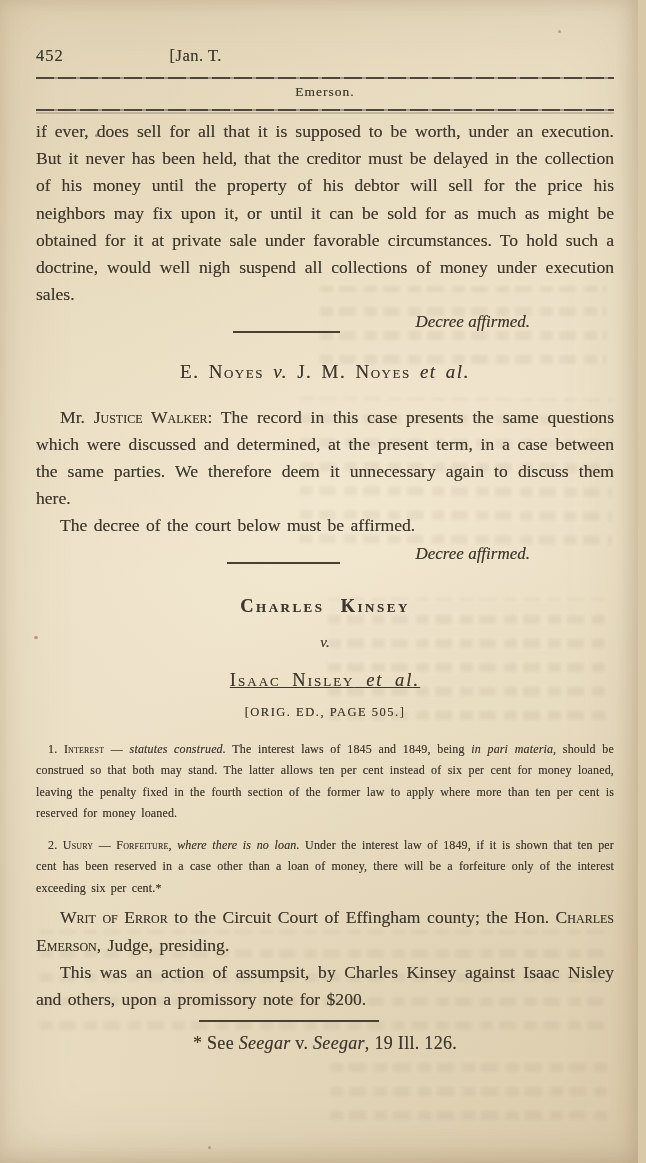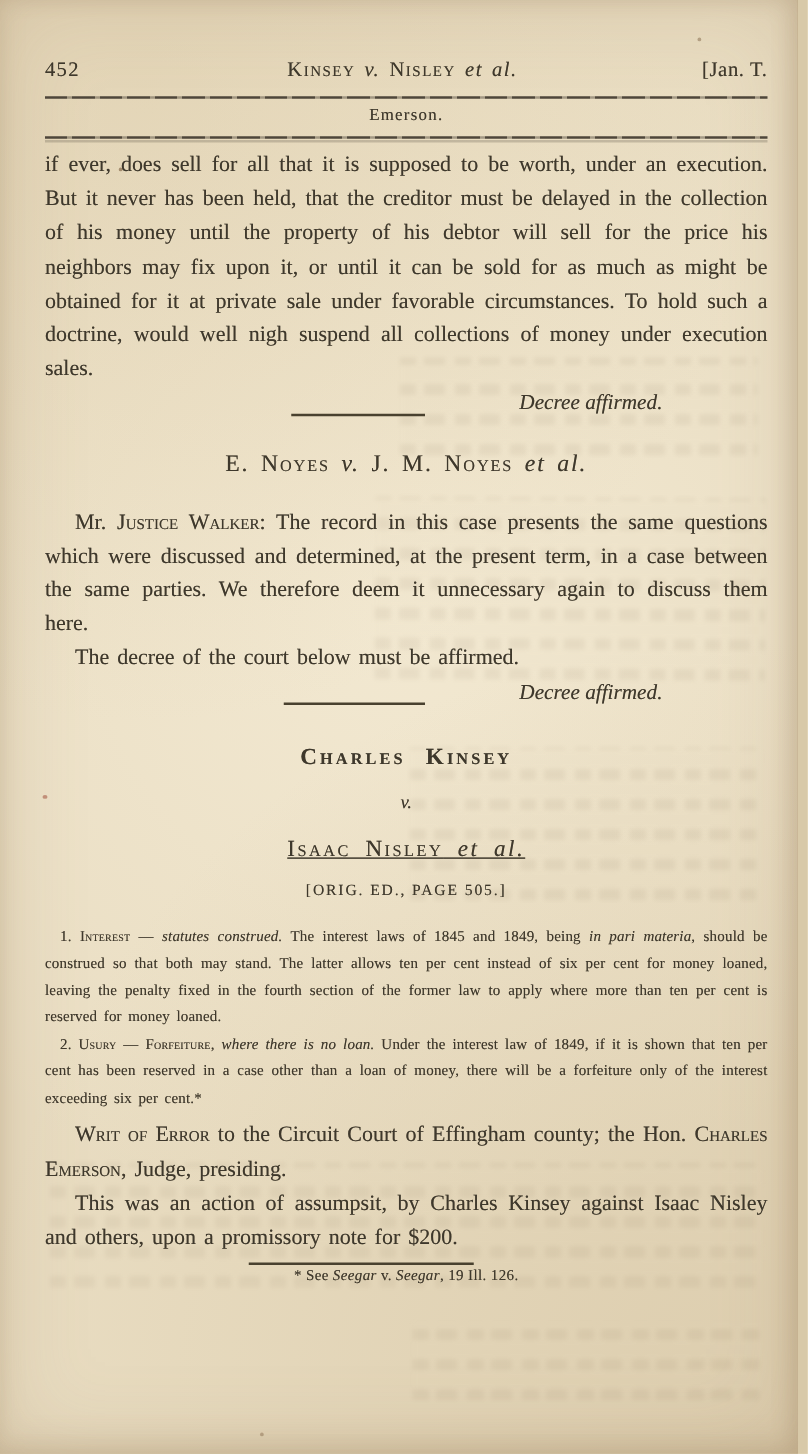--- a/index.html
+++ b/index.html
@@ -54,23 +54,23 @@
   .caption{text-align:center;}
   .plaintiff{margin-top:30px;font-size:18.5px;line-height:24px;letter-spacing:2.5px;word-spacing:9px;font-weight:bold;}
   .versus{margin-top:14px;font-size:15px;line-height:20px;}
   .defendant{margin-top:16px;font-size:18.5px;line-height:24px;letter-spacing:2px;word-spacing:5px;text-decoration:underline;}
   .orig-ed{margin-top:12px;font-size:12.5px;line-height:17px;letter-spacing:1.5px;}
 
   
   .headnote{font-size:12px;line-height:21.5px;text-align:justify;
     letter-spacing:.15px;word-spacing:2px;text-indent:12px;}
   .hn1{margin-top:18px;}
-  .hn2{margin-top:0;}
+  .hn2{margin-top:10px;}
   .writ{margin-top:5px;}
-  .footnote{text-align:center;font-size:12px;line-height:17px;letter-spacing:.3px;}
+  .footnote{margin-top:13px;text-align:center;font-size:18px;line-height:17px;letter-spacing:.3px;}
 
   
   .bleed{position:absolute;opacity:.062;filter:blur(1.6px);pointer-events:none;
     background-image:
       repeating-linear-gradient(0deg, transparent 0 9px, #e9ddc2 9px 24px),
       repeating-linear-gradient(90deg, #5f4a30 0 13px, transparent 13px 19px, #5f4a30 19px 36px, transparent 36px 44px);}
   .b1{left:320px;top:286px;width:286px;height:78px;}
   .b2{left:300px;top:398px;width:312px;height:146px;transform:rotate(.3deg);}
   .b3{left:328px;top:598px;width:282px;height:122px;}
   .b4{left:40px;top:930px;width:570px;height:100px;opacity:.05;}
@@ -94,21 +94,20 @@
   <div class="bleed b5"></div>
   <div class="speck s1"></div>
   <div class="speck s2"></div>
   <div class="speck s3"></div>
   <div class="speck s4"></div>
 
   <div class="textcol">
 
     <header class="running-head">
       <span class="pagenum">452</span>
-      <span class="running-title"><span class="sc">Kinsey</span><i> v. </i><span class="sc">Nisley</span><i> et al.</i></span>
       <span class="term">[Jan. T.</span>
     </header>
 
     <div class="rule rule-full"></div>
     <div class="syllabus-label">Emerson.</div>
     <div class="rule rule-full rule-echo"></div>
 
     <p class="body para1">if ever, does sell for all that it is supposed to be worth, under an execution.  But it never has been held, that the creditor must be delayed in the collection of his money until the property of his debtor will sell for the price his neighbors may fix upon it, or until it can be sold for as much as might be obtained for it at private sale under favorable circumstances.  To hold such a doctrine, would well nigh suspend all collections of money under execution sales.</p>
     <p class="decree-tag"><i>Decree affirmed.</i></p>
 

